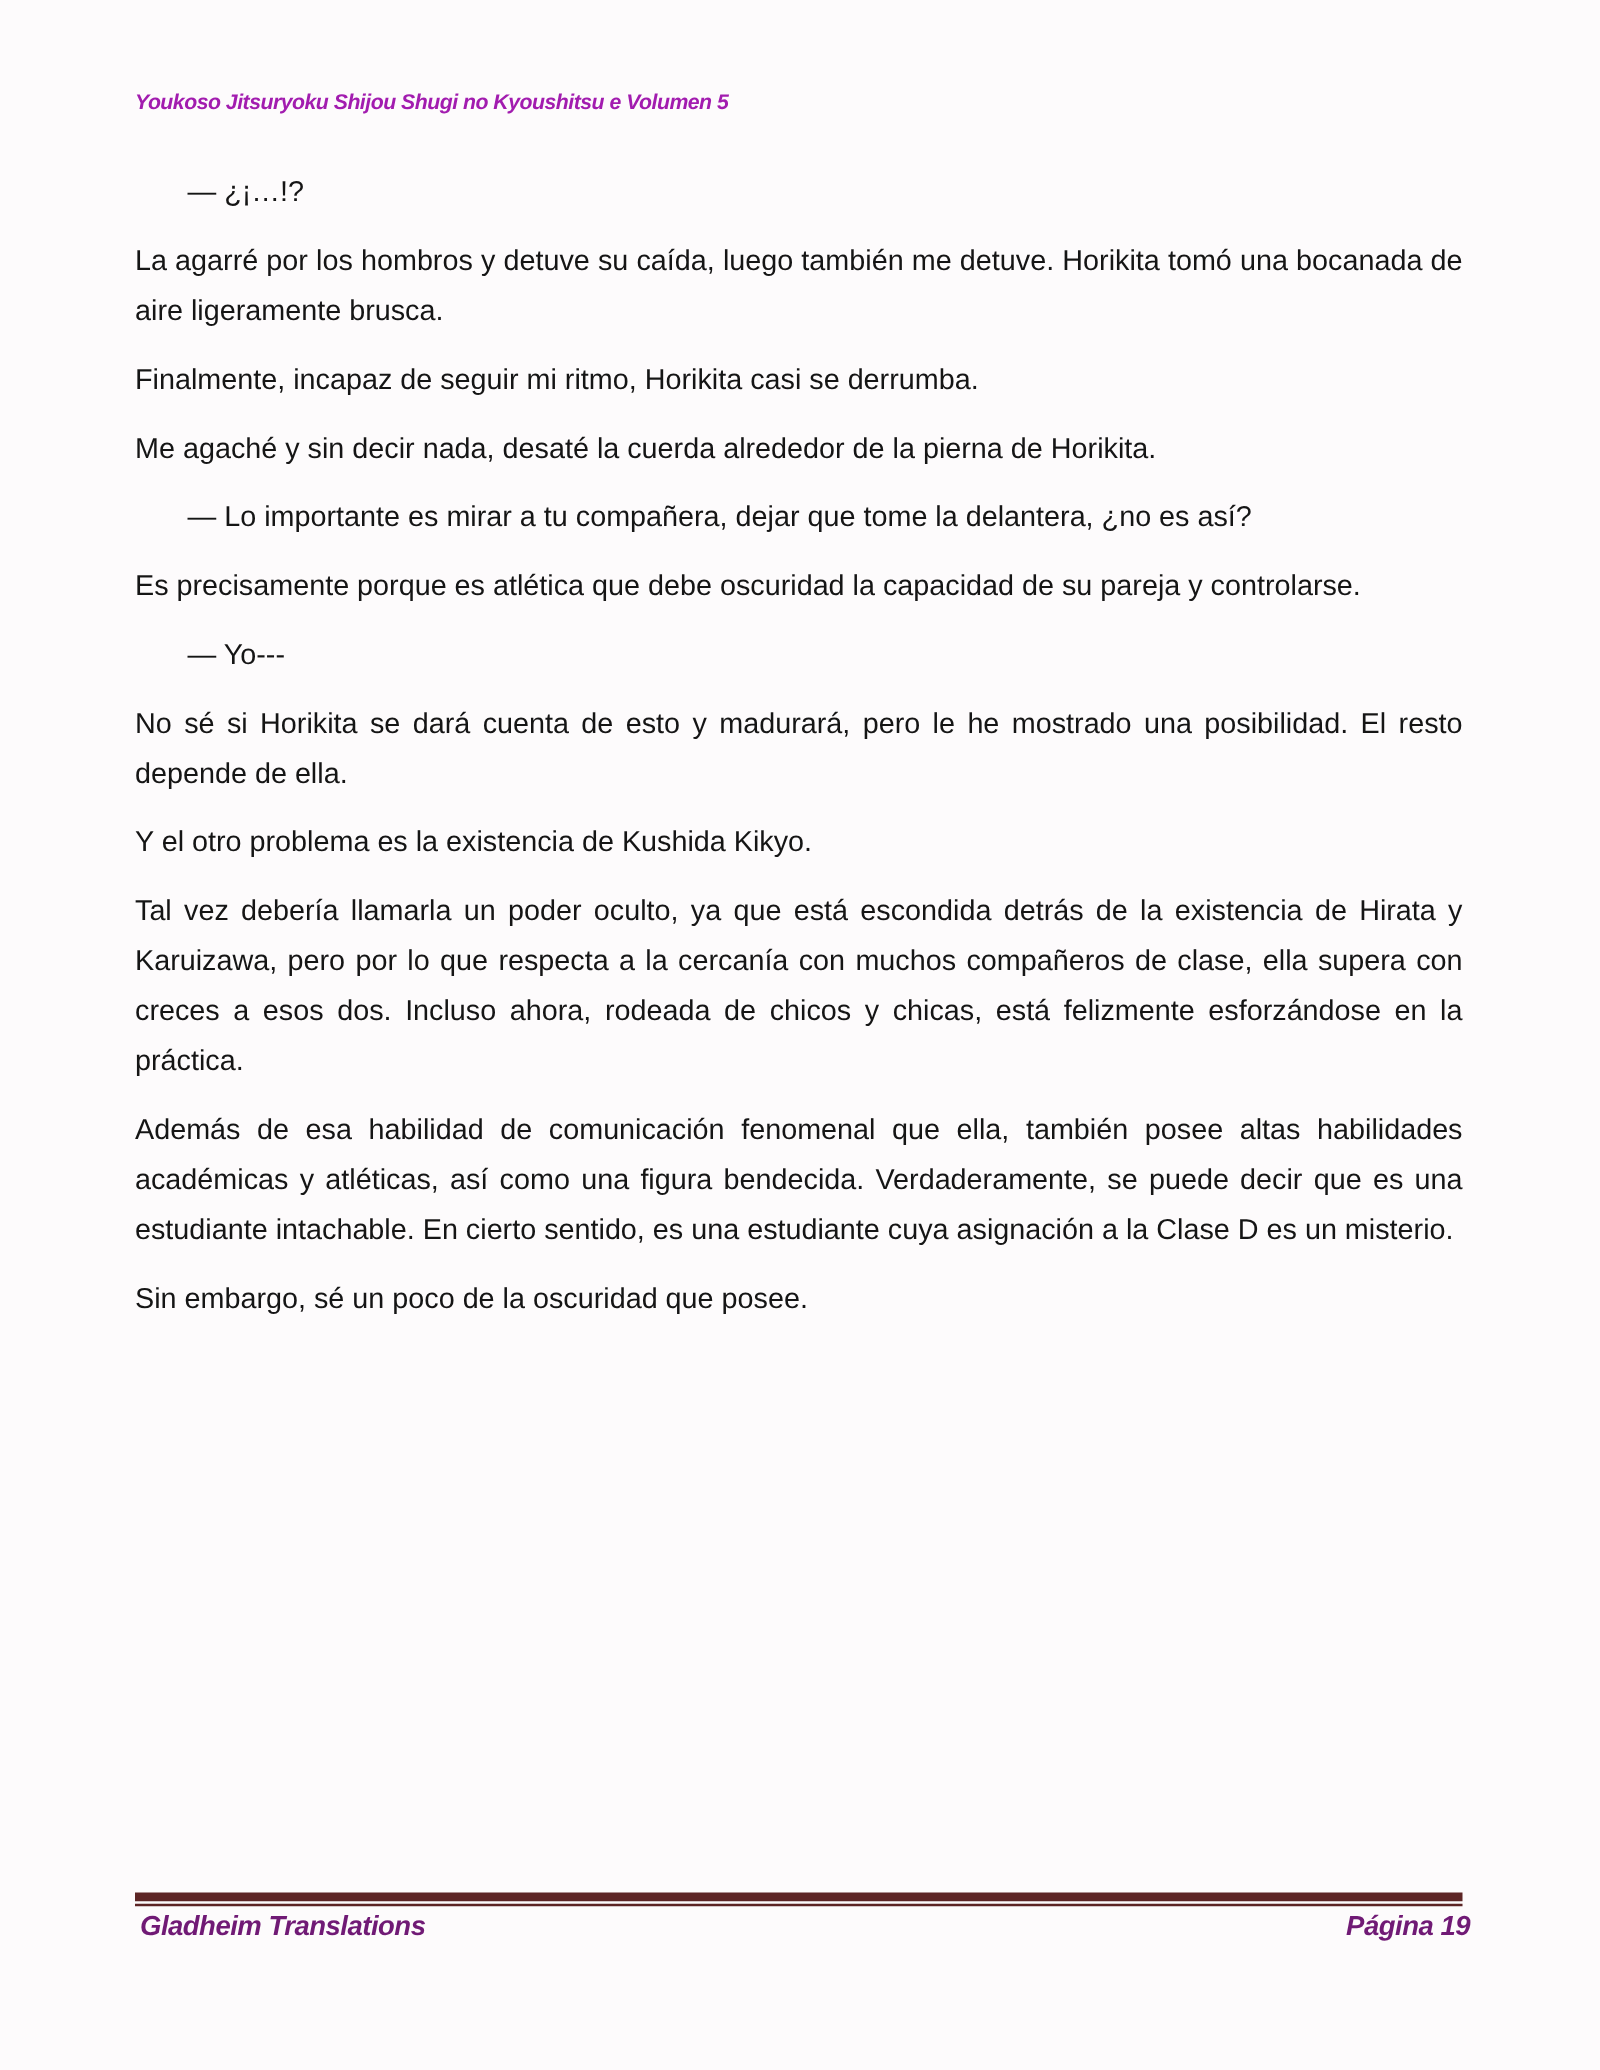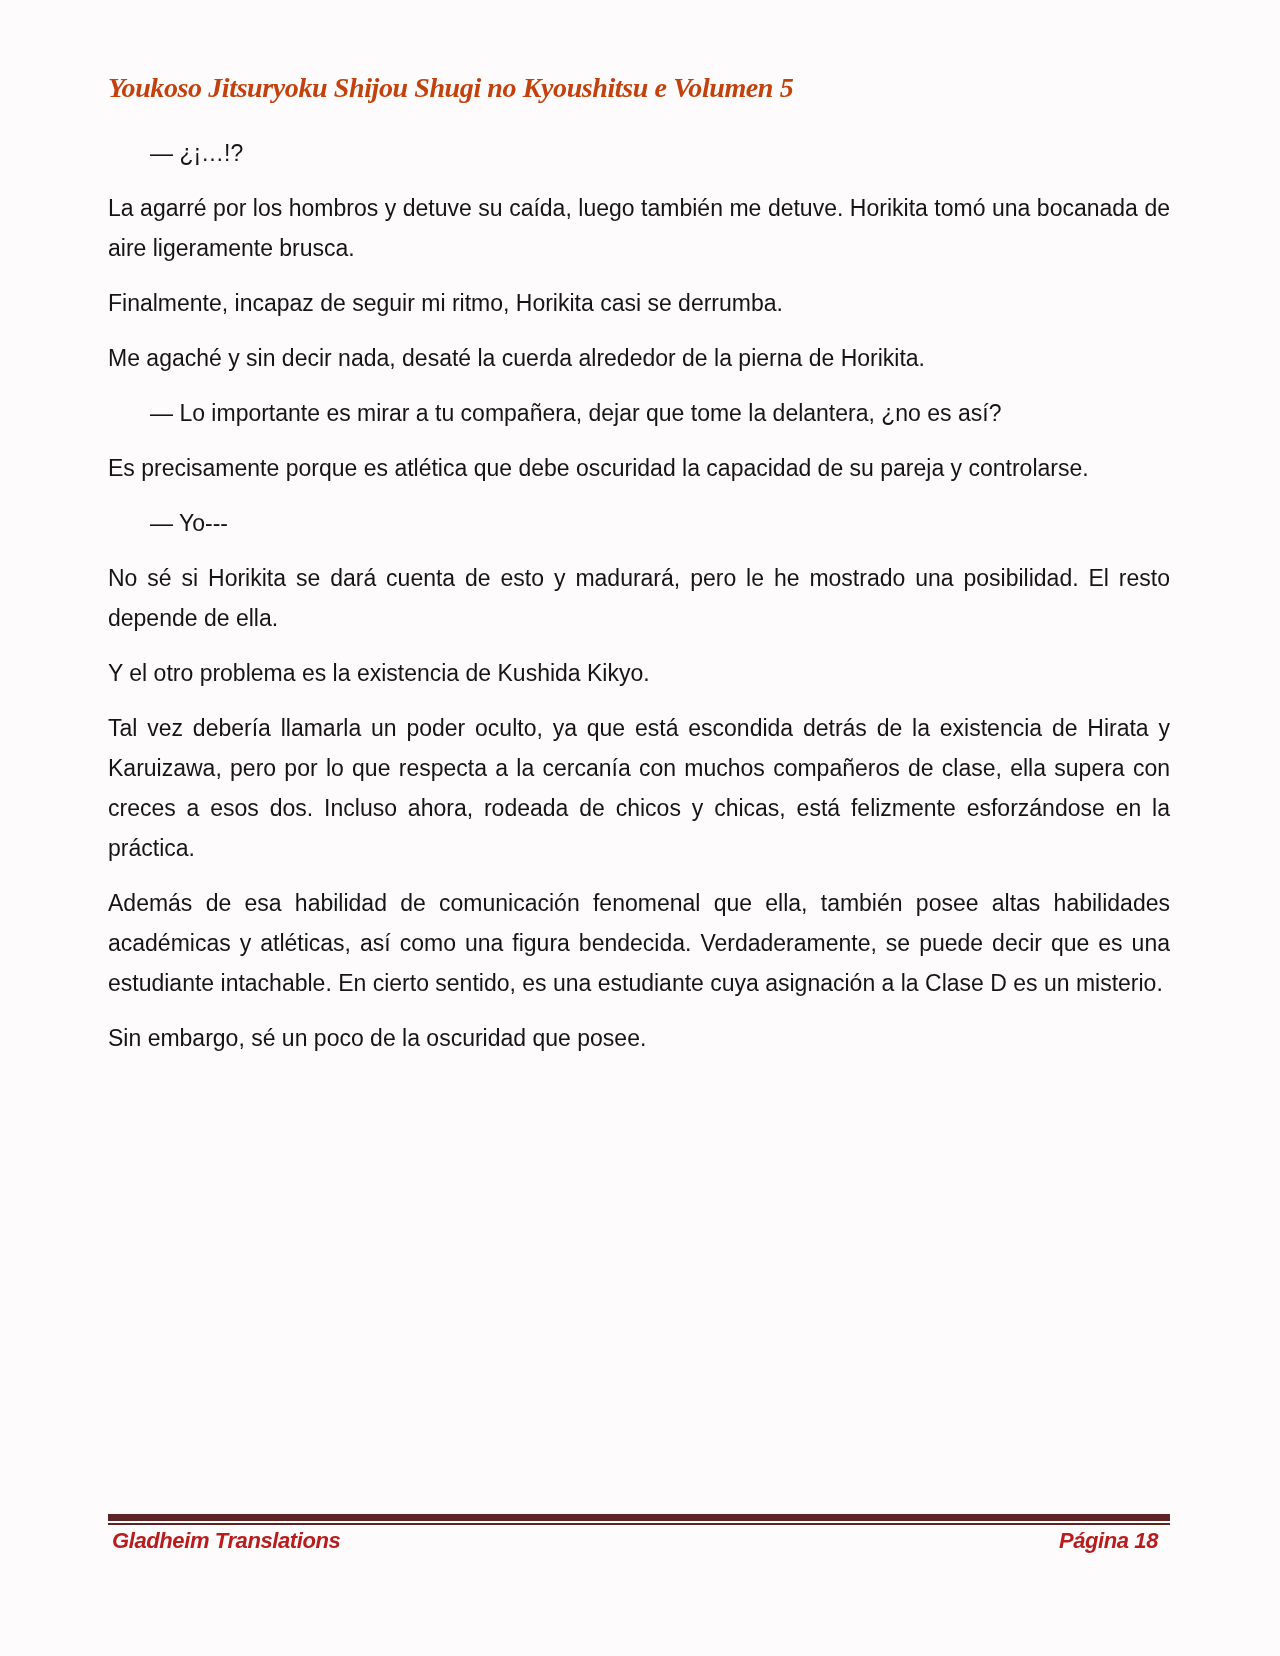--- a/index.html
+++ b/index.html
@@ -14,26 +14,25 @@
   }
   .page {
     position: absolute;
     inset: 0;
   }
   .doc-header {
     position: absolute;
     top: 72px;
     left: 108px;
     right: 110px;
-    font-size: 28px;
+    font-size: 17px;
     font-weight: bold;
     font-style: italic;
     letter-spacing: -0.4px;
-    color: #c2410c;
-    font-family: Liberation Serif, serif;
+    color: #a21caf;
   }
   .content {
     position: absolute;
     top: 133px;
     left: 108px;
     right: 110px;
     font-size: 23px;
     line-height: 40px;
   }
   .para {
@@ -59,29 +58,29 @@
     left: 108px;
     width: 1062px;
   }
   .footer-divider .bar { height: 7px; }
   .footer-divider .gap { height: 2px; }
   .footer-divider .line { height: 2px; }
   .footer-row {
     position: absolute;
     top: 1528px;
     left: 112px;
-    right: 122px;
+    right: 104px;
     display: flex;
     justify-content: space-between;
     align-items: baseline;
     font-size: 22px;
     font-weight: bold;
     font-style: italic;
     letter-spacing: -0.4px;
-    color: #b91c1c;
+    color: #701a75;
   }
 </style>
 </head>
 <body>
 
 <div class="page">
 
   <div class="doc-header">Youkoso Jitsuryoku Shijou Shugi no Kyoushitsu e Volumen 5</div>
 
   <div class="content">
@@ -102,16 +101,16 @@
   </div>
 
   <div class="footer-divider">
     <div class="bar" style="background: rgb(93, 37, 37);"></div>
     <div class="gap"></div>
     <div class="line" style="background: rgb(93, 37, 37);"></div>
   </div>
 
   <div class="footer-row">
     <div>Gladheim Translations</div>
-    <div>Página 18</div>
+    <div>Página 19</div>
   </div>
 
 </div>
 
 </body></html>

